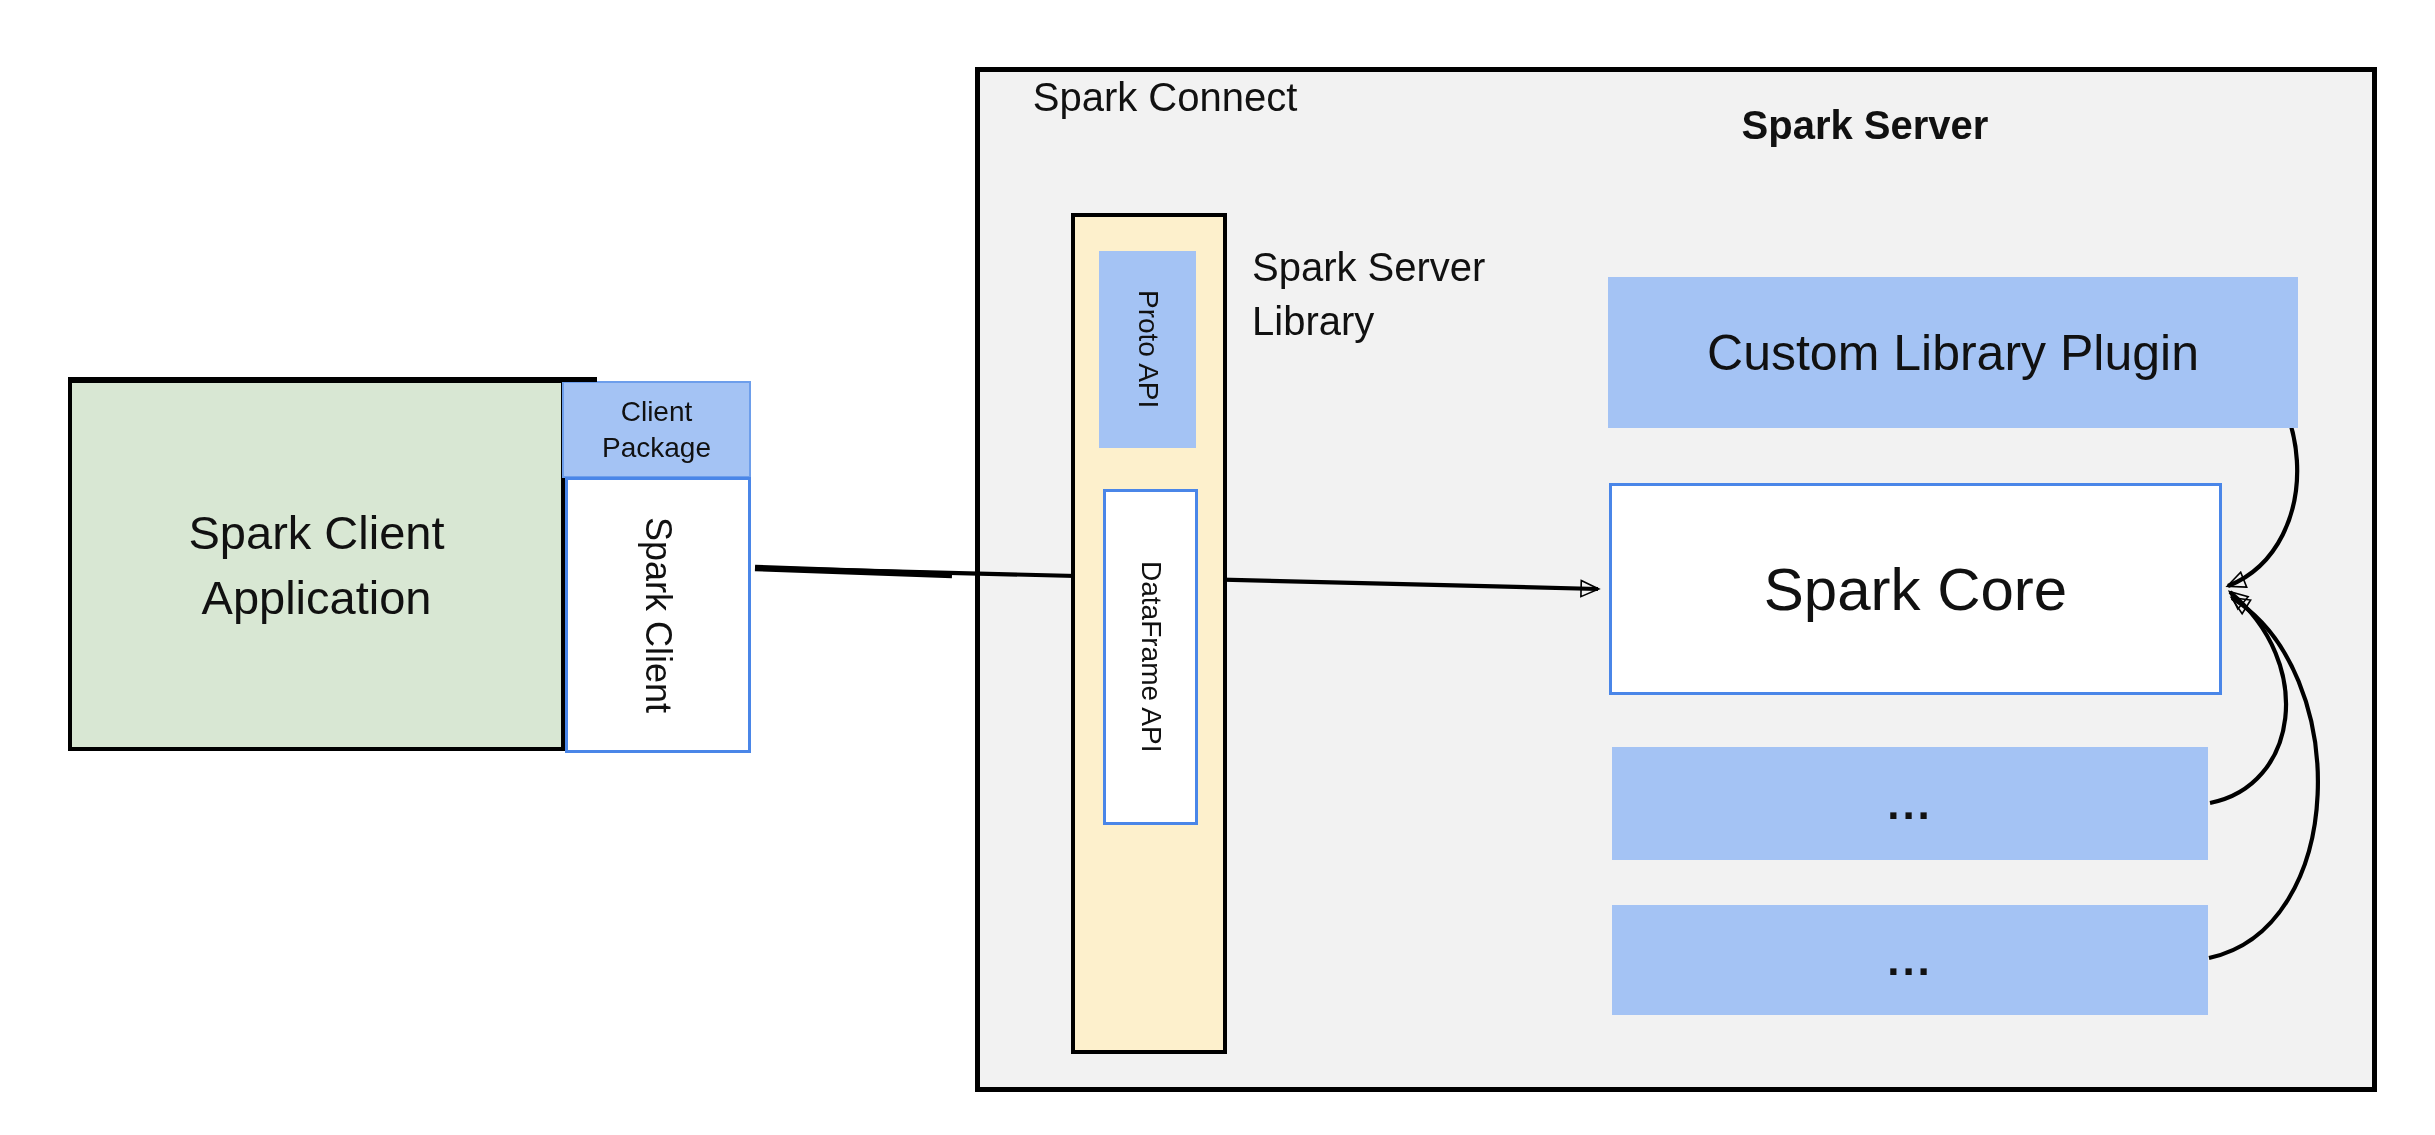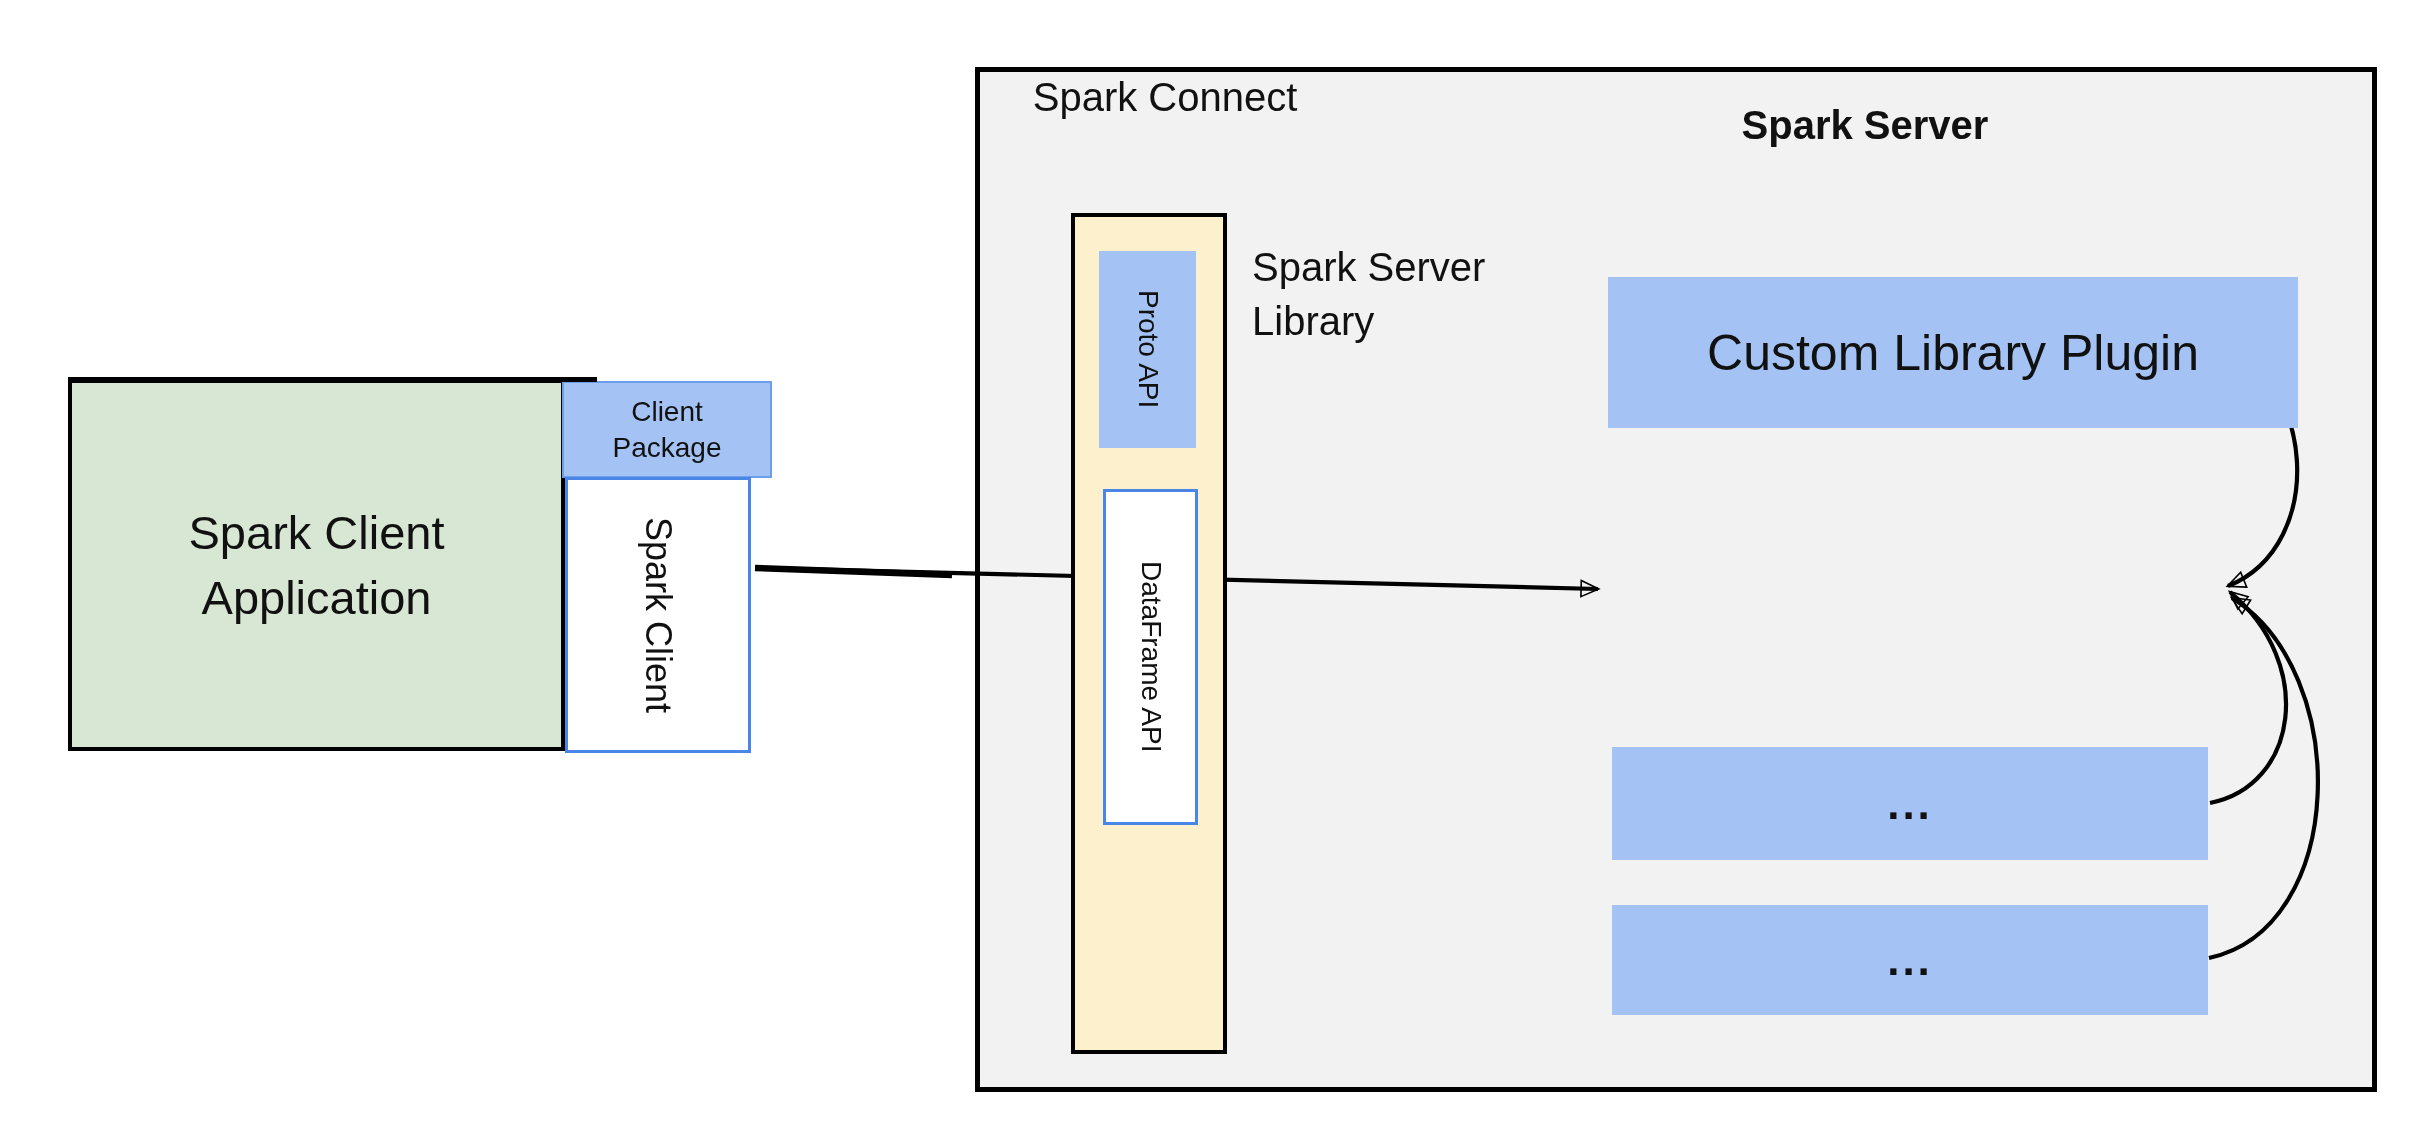--- a/index.html
+++ b/index.html
@@ -14,21 +14,21 @@
     background:var(--gray_fill);border:5px solid #000;z-index:0;
   }
   
   .green-box{
     left:68px;top:379px;width:497px;height:372px;
     background:var(--green_fill);border:4px solid #000;z-index:3;
     display:flex;flex-direction:column;align-items:center;justify-content:center;
     font-size:47px;line-height:65px;text-align:center;
   }
   .pkg-box{
-    left:562px;top:381px;width:210px;height:97px;
+    left:562px;top:381px;width:189px;height:97px;
     background:var(--blue_fill);border:2px solid var(--package_border);z-index:3;
     display:flex;flex-direction:column;align-items:center;justify-content:center;
     font-size:28px;line-height:36px;text-align:center;
   }
   .spark-client-box{
     left:565px;top:477px;width:186px;height:276px;
     background:#fff;border:3px solid var(--blue_border);z-index:3;
     display:flex;align-items:center;justify-content:center;
   }
   .stub-line{left:68px;top:377px;width:529px;height:5px;background:#000;z-index:6;}
@@ -130,20 +130,23 @@
   </div>
   <div class="abs library-label">
     <div>Spark Server</div>
     <div>Library</div>
   </div>
 
   <div class="abs server-title">Spark Server</div>
   <div class="abs plugin-box">
     <div>Custom Library Plugin</div>
   </div>
+  <div class="abs core-box">
+    <div>Spark Core</div>
+  </div>
   <div class="abs dots-box dots-1">
     <div>...</div>
   </div>
   <div class="abs dots-box dots-2">
     <div>...</div>
   </div>
 
 </div>
 
 </body></html>

